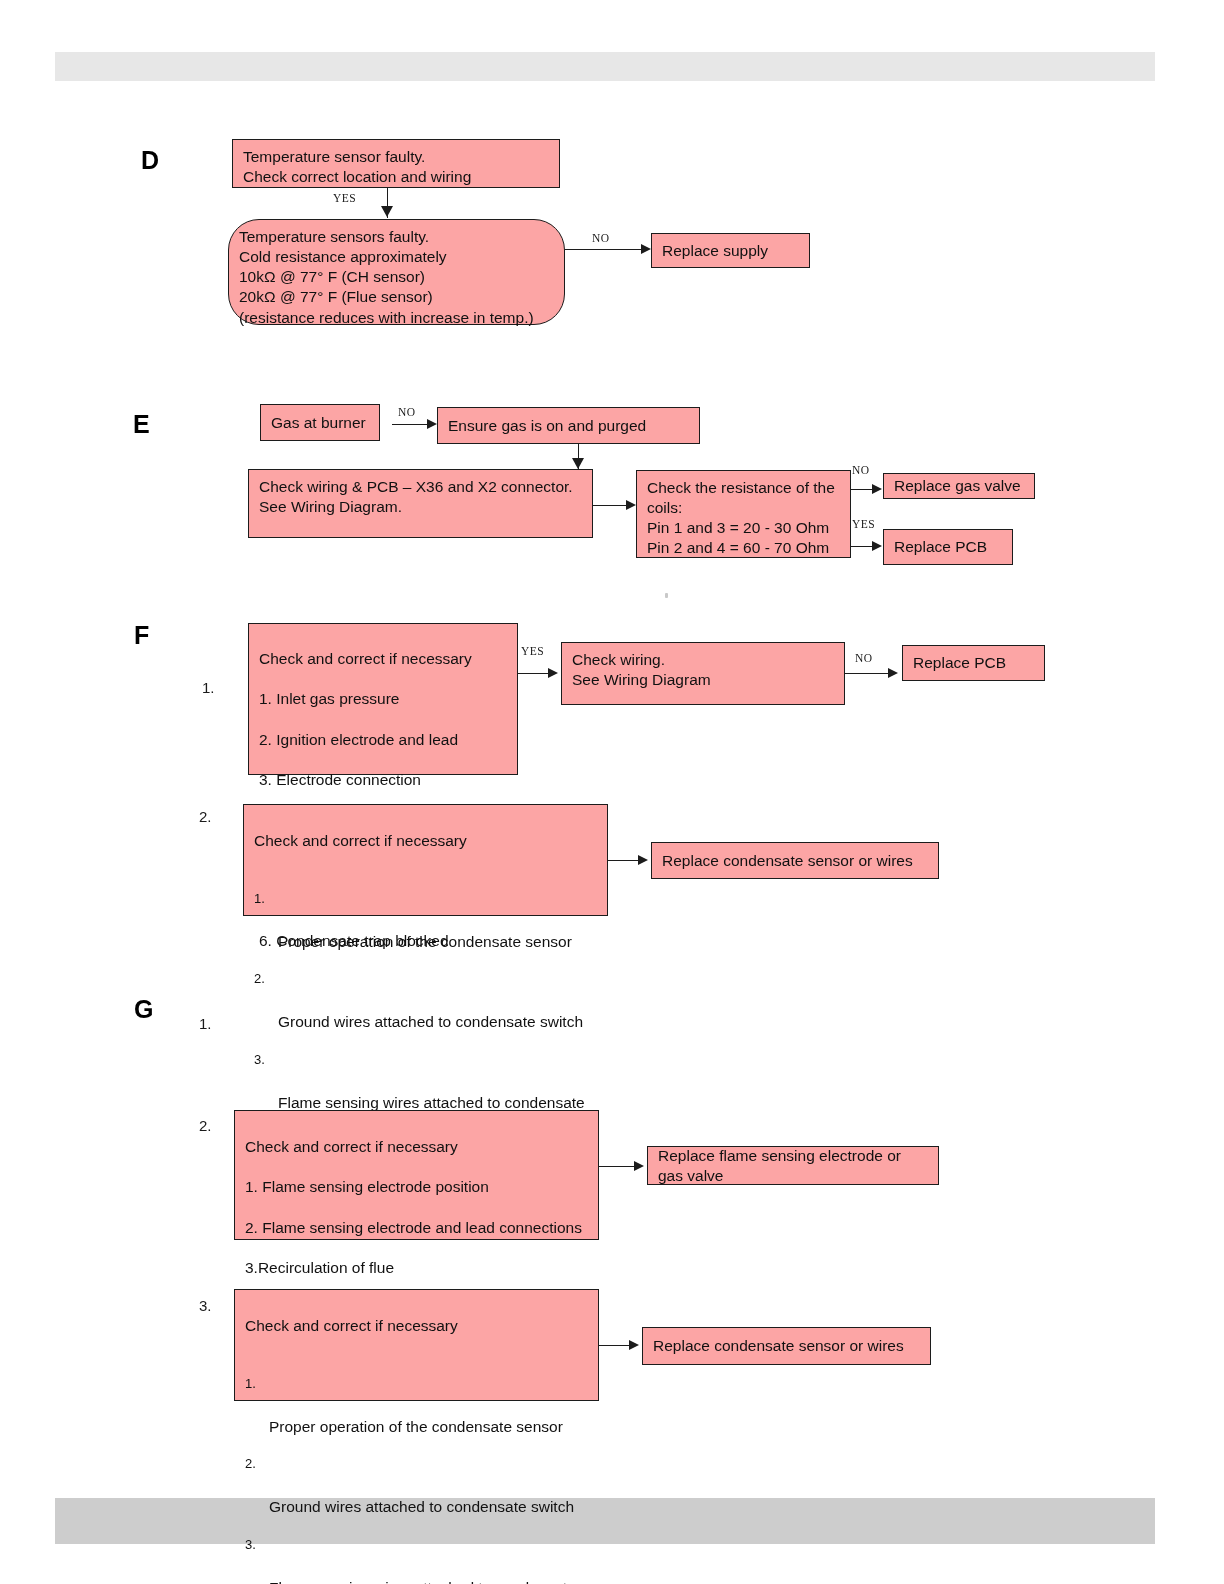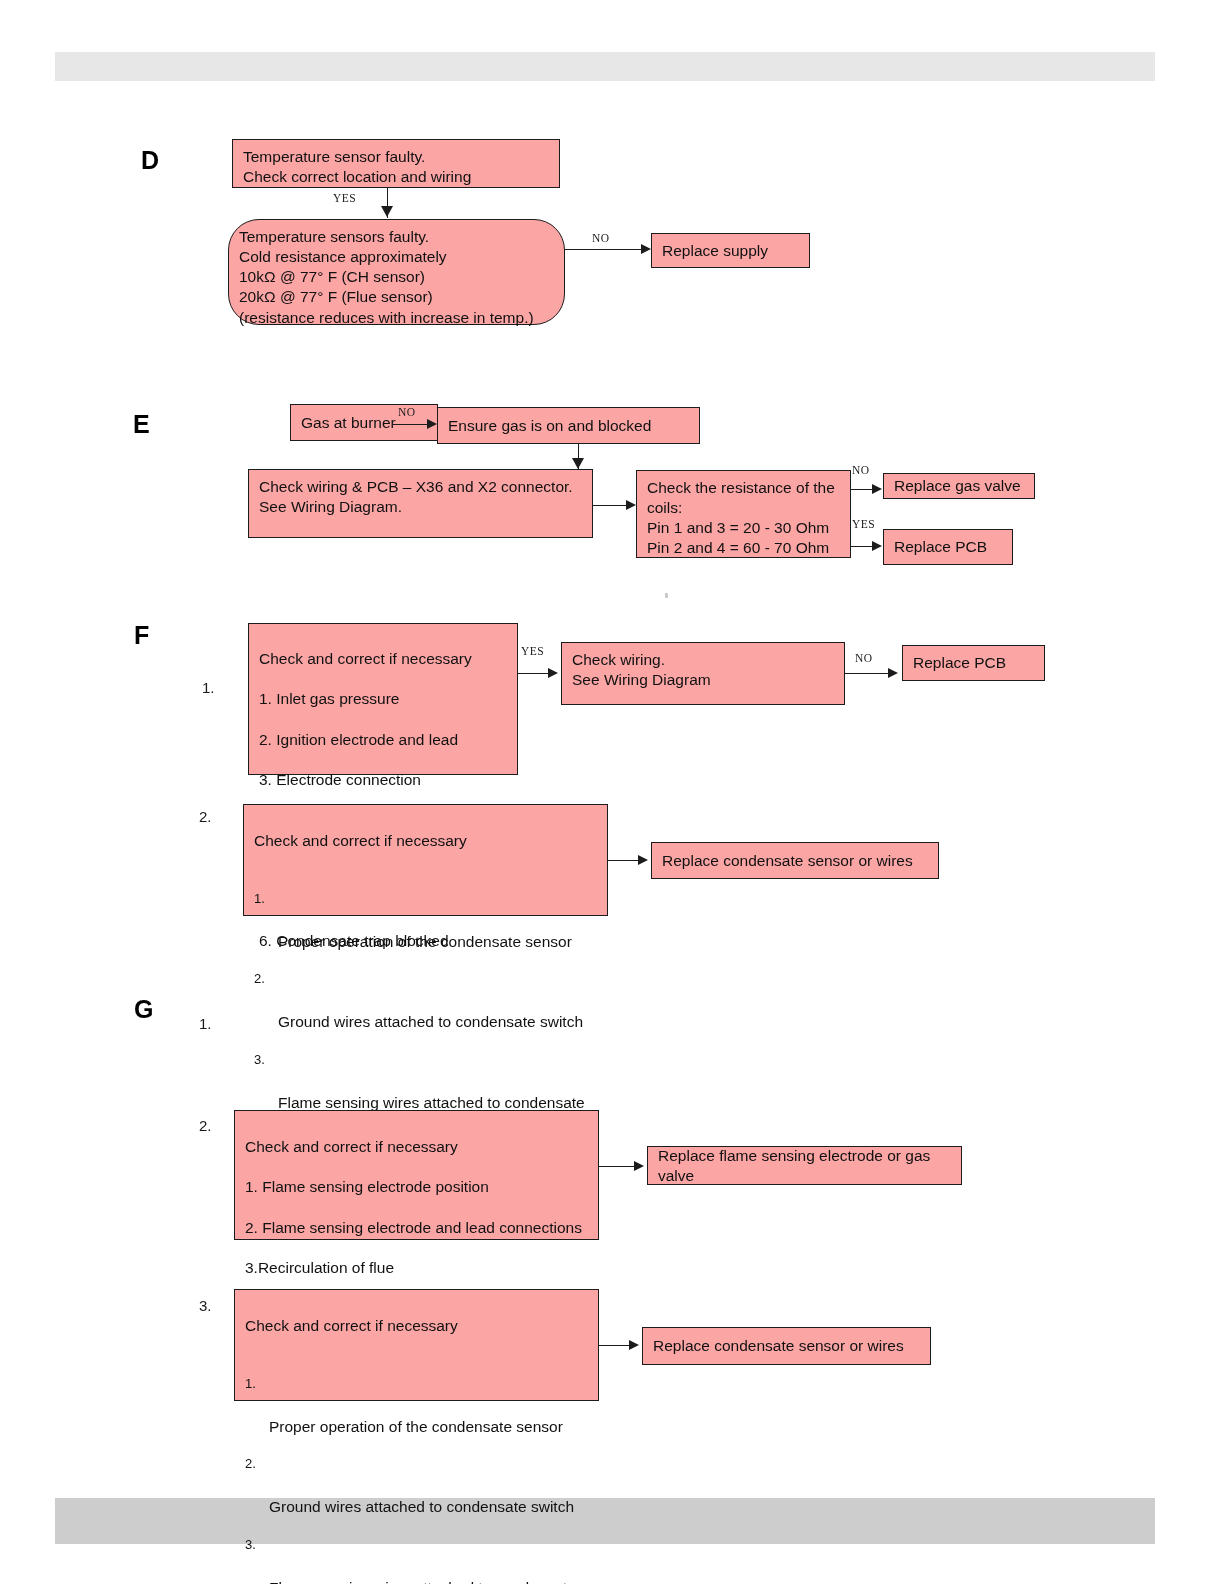--- a/index.html
+++ b/index.html
@@ -109,27 +109,27 @@
 (resistance reduces with increase in temp.)</div>
 
   <div class="hline" style="left:565px;top:249px;width:82px;"></div>
   <div class="arrow-r" style="left:641px;top:244px;"></div>
   <div class="edge-label" style="left:592px;top:232px;">NO</div>
 
   <div class="box center" style="left:651px;top:233px;width:159px;height:35px;">Replace supply</div>
 
   <div class="sec-letter" style="left:133px;top:410px;">E</div>
 
-  <div class="box center" style="left:260px;top:404px;width:148px;height:37px;margin-left:30px;">Gas at burner</div>
+  <div class="box center" style="left:260px;top:404px;width:120px;height:37px;">Gas at burner</div>
 
   <div class="hline" style="left:392px;top:424px;width:40px;"></div>
   <div class="arrow-r" style="left:427px;top:419px;"></div>
   <div class="edge-label" style="left:398px;top:406px;">NO</div>
 
-  <div class="box center" style="left:437px;top:407px;width:263px;height:37px;">Ensure gas is on and blocked</div>
+  <div class="box center" style="left:437px;top:407px;width:263px;height:37px;">Ensure gas is on and purged</div>
 
   <div class="vline" style="left:578px;top:444px;height:26px;"></div>
   <div class="arrow-d" style="left:572px;top:458px;"></div>
 
   <div class="box" style="left:248px;top:469px;width:345px;height:69px;">Check wiring &amp; PCB – X36 and X2 connector.
 See Wiring Diagram.</div>
 
   <div class="hline" style="left:593px;top:505px;width:38px;"></div>
   <div class="arrow-r" style="left:626px;top:500px;"></div>
 
@@ -218,21 +218,21 @@
     <div>1. Flame sensing electrode position</div>
     <div>2. Flame sensing electrode and lead connections</div>
     <div>3.Recirculation of flue</div>
     <div>4. Calibration</div>
     <div>(CO2 values - see instruction)</div>
   </div>
 
   <div class="hline" style="left:599px;top:1166px;width:40px;"></div>
   <div class="arrow-r" style="left:634px;top:1161px;"></div>
 
-  <div class="box center" style="left:647px;top:1146px;width:315px;height:39px;">Replace flame sensing electrode or gas valve</div>
+  <div class="box center" style="left:647px;top:1146px;width:292px;height:39px;">Replace flame sensing electrode or gas valve</div>
 
   <div class="num-label" style="left:199px;top:1297px;">3.</div>
 
   <div class="box" style="left:234px;top:1289px;width:365px;height:112px;padding-top:6px;">
     <div>Check and correct if necessary</div>
     <ul class="ol">
       <li>
         <span class="mk">1.</span>
         <span>Proper operation of the condensate sensor</span>
       </li>

